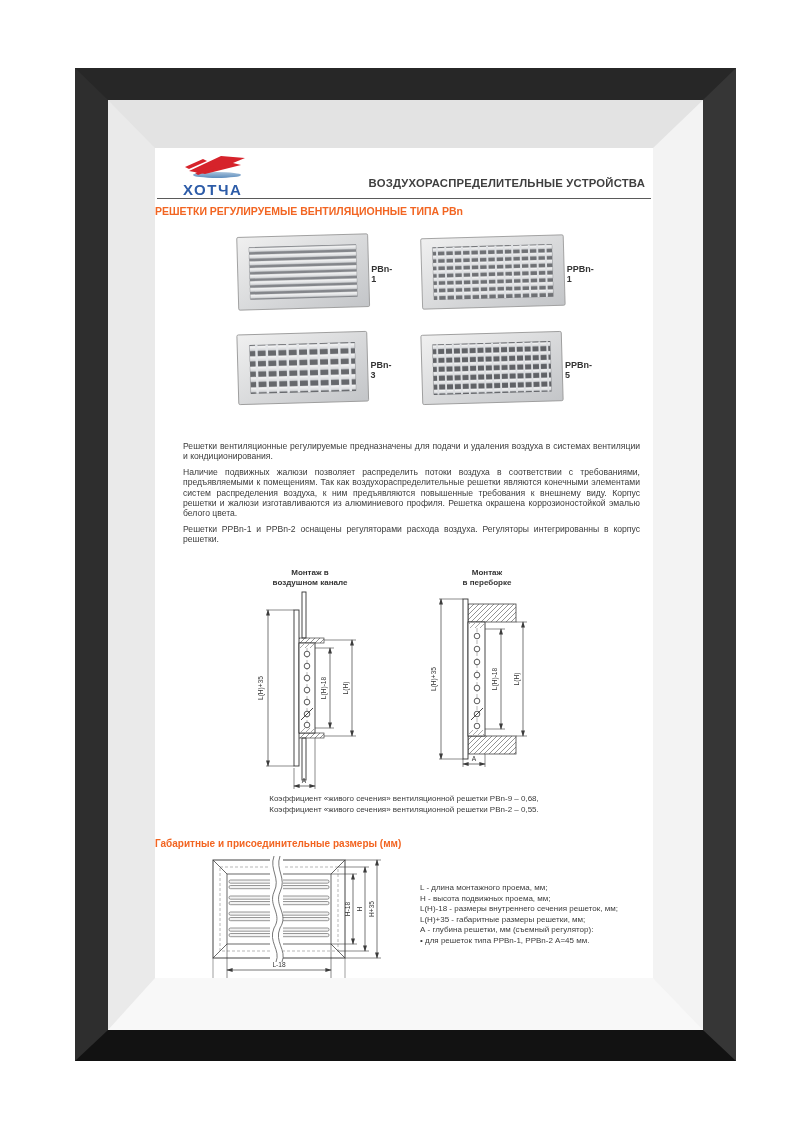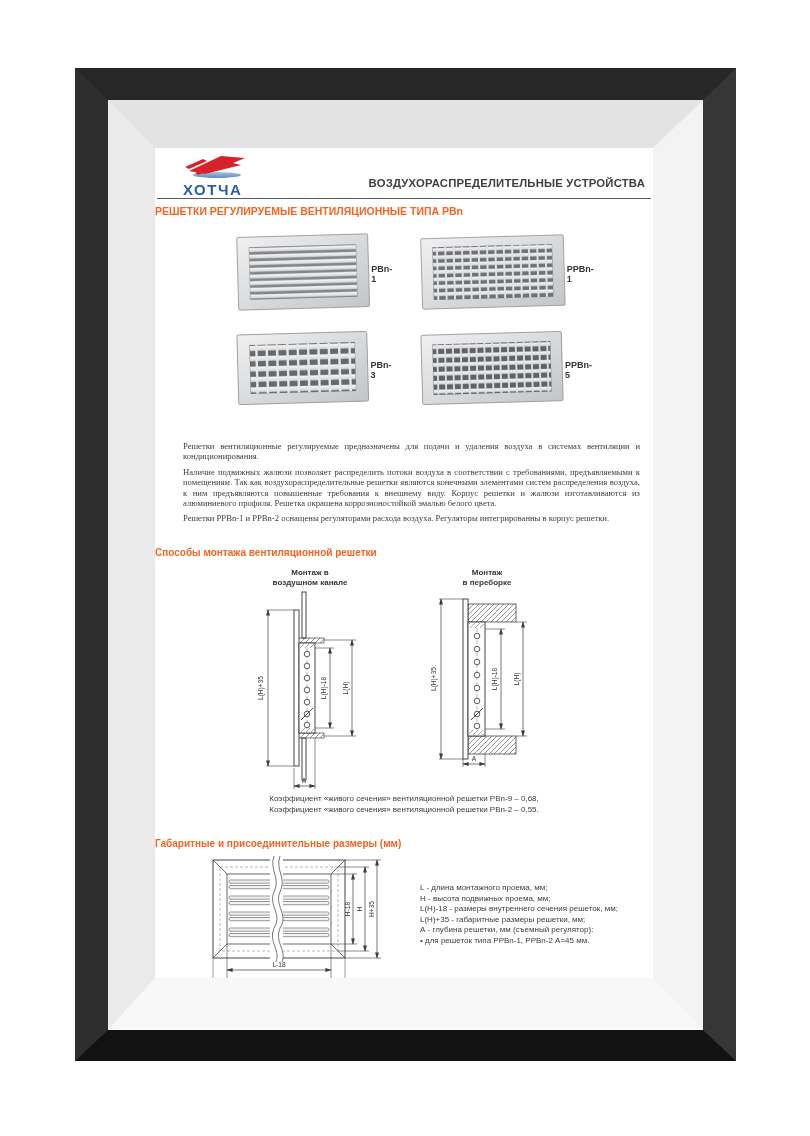--- a/index.html
+++ b/index.html
@@ -33,21 +33,21 @@
   .h2o { top:399px; font-size:10px; }
   .h3o { top:690px; font-size:10px; }
 
   
   .products { position:absolute; top:78px; left:80px; display:grid; grid-template-columns:160px 176px; column-gap:24px; row-gap:8px; }
   .product { display:flex; flex-direction:row; align-items:center; }
   .product svg { display:block; }
   .product-label { font-size:9px; font-weight:bold; color:#333; margin-top:3px; }
 
   
-  .paragraphs { position:absolute; top:293px; left:28px; width:457px; font-size:8.6px; line-height:10.4px; text-align:justify; color:#3b3b3b;font-family:Liberation Serif, serif; }
+  .paragraphs { position:absolute; top:293px; left:28px; width:457px; font-size:8.6px; line-height:10.4px; text-align:justify; color:#3b3b3b; }
   .paragraphs p { margin-bottom:5px; }
 
   
   .mount-cols { position:absolute; top:420px; left:60px; width:380px; display:grid; grid-template-columns:190px 164px; }
   .mount-col { display:flex; flex-direction:column; align-items:center; }
   .mount-title { font-size:8px; font-weight:bold; text-align:center; line-height:10px; color:#333; }
   .coef { position:absolute; top:645px; left:0; width:100%; text-align:center; font-size:8px; line-height:11px; color:#3b3b3b; }
 
   
   .dims-row { position:absolute; top:706px; left:44px; display:flex; }
@@ -215,21 +215,20 @@
             <div class="product-label">РРВn-5</div>
           </div>
         </div>
 
         <div class="paragraphs">
           <p>Решетки вентиляционные регулируемые предназначены для подачи и удаления воздуха в системах вентиляции и кондиционирования.</p>
           <p>Наличие подвижных жалюзи позволяет распределить потоки воздуха в соответствии с требованиями, предъявляемыми к помещениям. Так как воздухораспределительные решетки являются конечными элементами систем распределения воздуха, к ним предъявляются повышенные требования к внешнему виду. Корпус решетки и жалюзи изготавливаются из алюминиевого профиля. Решетка окрашена коррозионостойкой эмалью белого цвета.</p>
           <p>Решетки РРВn-1 и РРВn-2 оснащены регуляторами расхода воздуха. Регуляторы интегрированны в корпус решетки.</p>
         </div>
 
-        <div class="h-orange h2o">Способы монтажа вентиляционной решетки</div>
 
         <div class="mount-cols">
           <div class="mount-col">
             <div class="mount-title">
               <div>Монтаж в</div>
               <div>воздушном канале</div>
             </div>
             <svg width="120" height="205" viewBox="0 0 120 205">
 
               <rect x="52" y="4" width="4" height="46" fill="#fff" stroke="#333" stroke-width="0.9"></rect>

